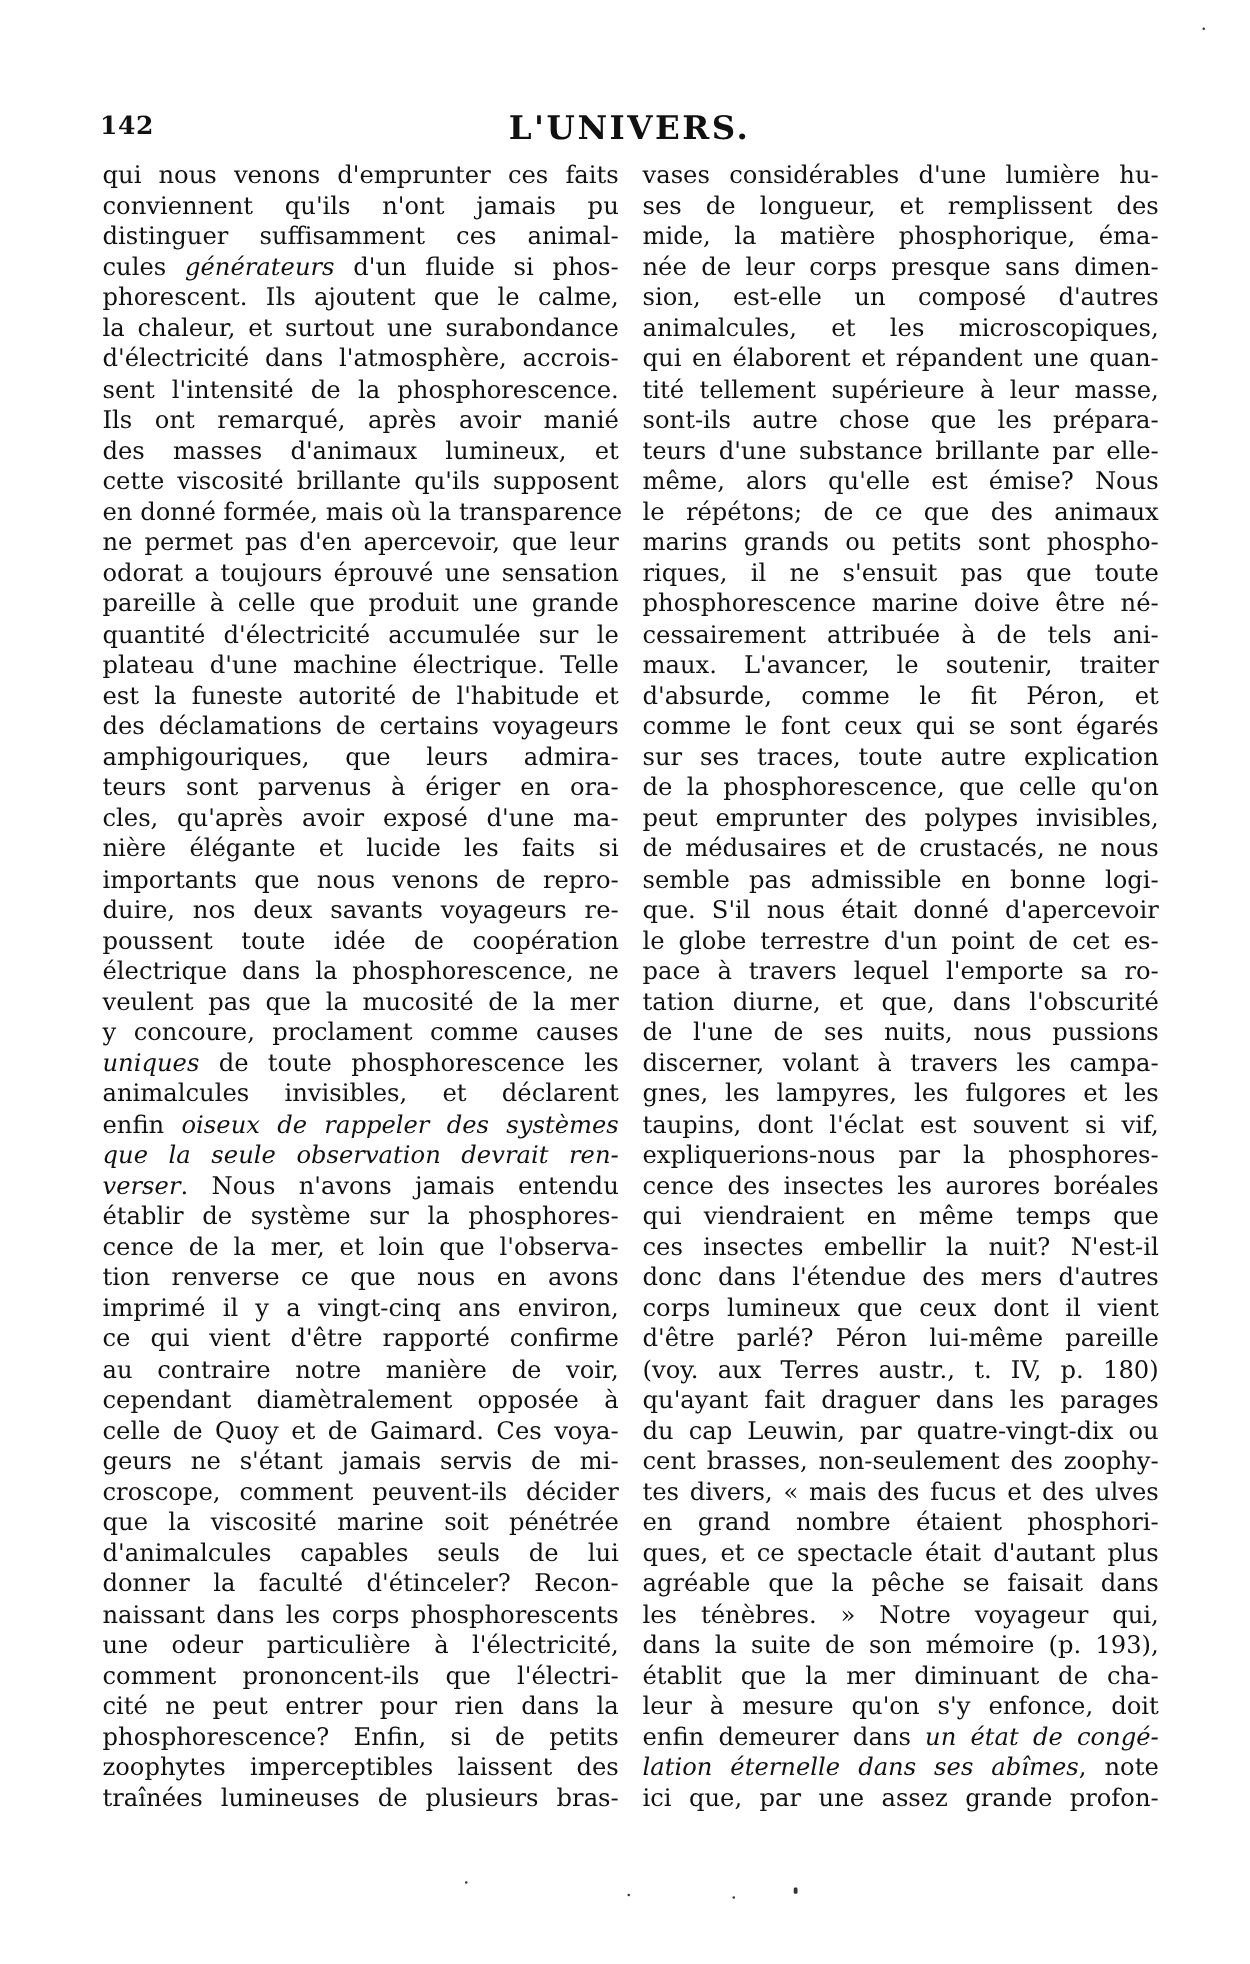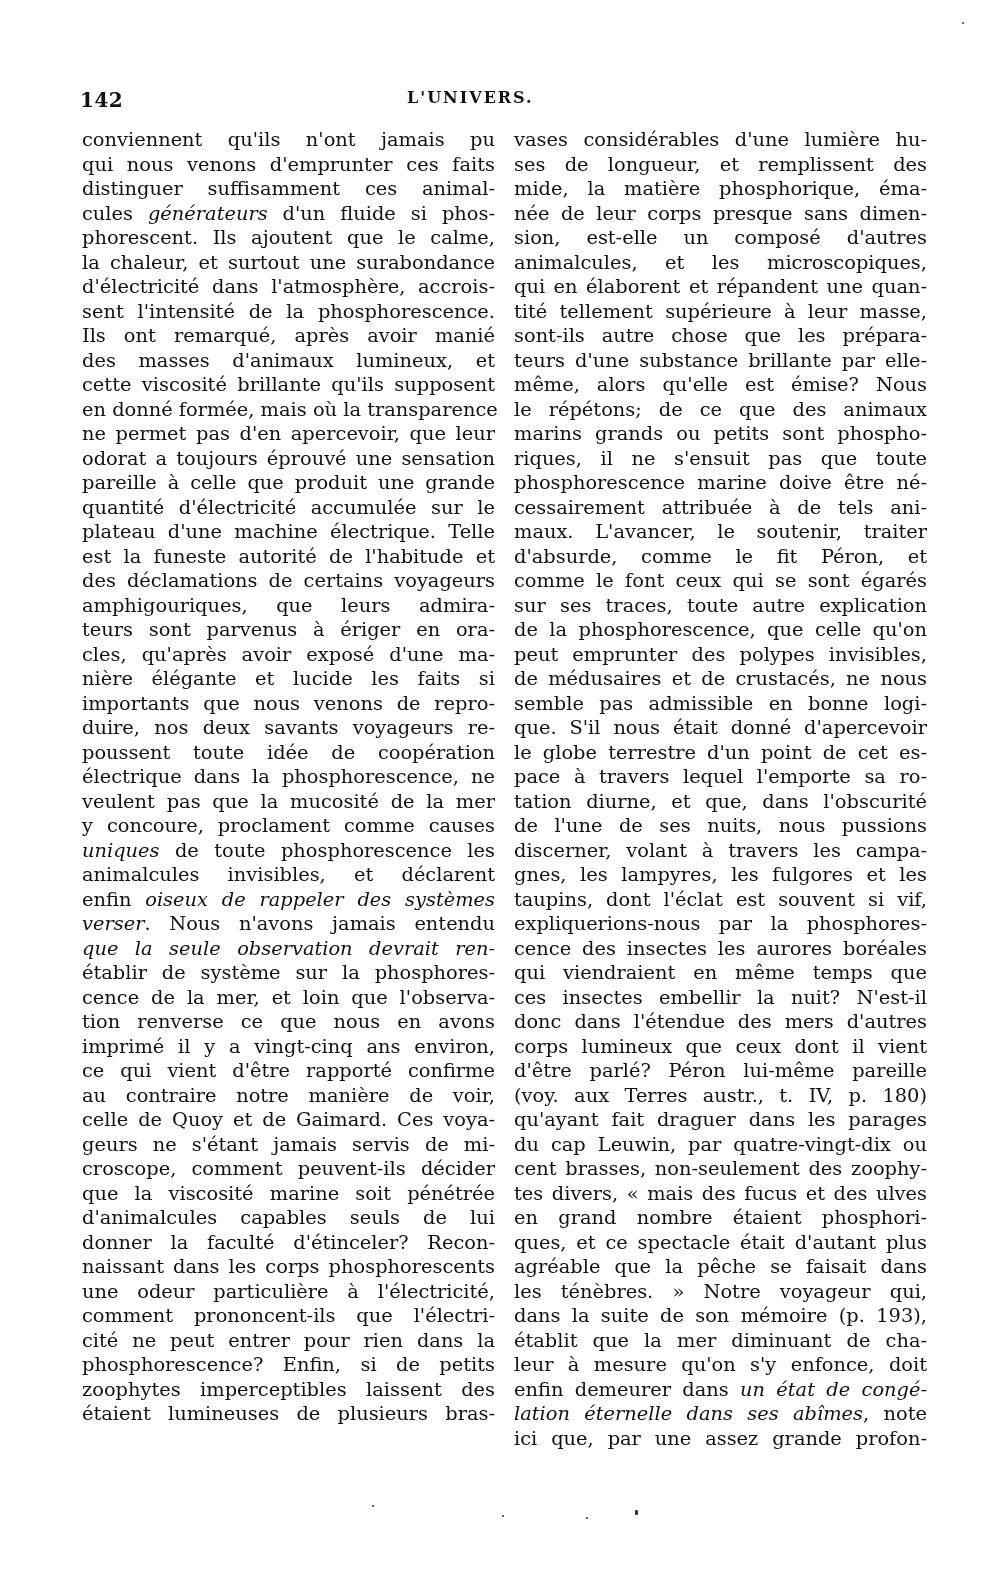--- a/index.html
+++ b/index.html
@@ -32,21 +32,21 @@
       left: 0;
       top: 0;
       font-weight: bold;
       font-size: 20px;
       letter-spacing: 0.5px;
     }
     .running-title {
       position: absolute;
       left: 327px;
       top: 0;
-      font-size: 16px;
+      font-size: 26px;
       letter-spacing: 2px;
       font-weight: bold;
     }
     .column {
       position: absolute;
       top: 128px;
       width: 413px;
       font-size: 19.4px;
       line-height: 24.5px;
       text-align: justify;
@@ -73,22 +73,22 @@
 <body>
 
 <div class="page">
 
   <div class="header">
     <span class="page-number">142</span>
     <span class="running-title">L'UNIVERS.</span>
   </div>
 
   <div class="column col-left" id="col-left">
+      <span class="line"><span>qui nous venons d'emprunter ces faits</span></span>
       <span class="line"><span>conviennent qu'ils n'ont jamais pu</span></span>
-      <span class="line"><span>qui nous venons d'emprunter ces faits</span></span>
       <span class="line"><span>distinguer suffisamment ces animal-</span></span>
       <span class="line"><span>cules </span><span class="it">générateurs</span><span> d'un fluide si phos-</span></span>
       <span class="line"><span>phorescent. Ils ajoutent que le calme,</span></span>
       <span class="line"><span>la chaleur, et surtout une surabondance</span></span>
       <span class="line"><span>d'électricité dans l'atmosphère, accrois-</span></span>
       <span class="line"><span>sent l'intensité de la phosphorescence.</span></span>
       <span class="line"><span>Ils ont remarqué, après avoir manié</span></span>
       <span class="line"><span>des masses d'animaux lumineux, et</span></span>
       <span class="line"><span>cette viscosité brillante qu'ils supposent</span></span>
       <span class="line"><span>en donné formée, mais où la transparence</span></span>
@@ -105,41 +105,42 @@
       <span class="line"><span>nière élégante et lucide les faits si</span></span>
       <span class="line"><span>importants que nous venons de repro-</span></span>
       <span class="line"><span>duire, nos deux savants voyageurs re-</span></span>
       <span class="line"><span>poussent toute idée de coopération</span></span>
       <span class="line"><span>électrique dans la phosphorescence, ne</span></span>
       <span class="line"><span>veulent pas que la mucosité de la mer</span></span>
       <span class="line"><span>y concoure, proclament comme causes</span></span>
       <span class="line"><span class="it">uniques</span><span> de toute phosphorescence les</span></span>
       <span class="line"><span>animalcules invisibles, et déclarent</span></span>
       <span class="line"><span>enfin </span><span class="it">oiseux de rappeler des systèmes</span></span>
+      <span class="line"><span class="it">que la seule observation devrait ren-</span></span>
       <span class="line"><span class="it">verser</span><span>. Nous n'avons jamais entendu</span></span>
-      <span class="line"><span class="it">que la seule observation devrait ren-</span></span>
       <span class="line"><span>établir de système sur la phosphores-</span></span>
       <span class="line"><span>cence de la mer, et loin que l'observa-</span></span>
       <span class="line"><span>tion renverse ce que nous en avons</span></span>
       <span class="line"><span>imprimé il y a vingt-cinq ans environ,</span></span>
       <span class="line"><span>ce qui vient d'être rapporté confirme</span></span>
       <span class="line"><span>au contraire notre manière de voir,</span></span>
+      <span class="line"><span>cependant diamètralement opposée à</span></span>
       <span class="line"><span>celle de Quoy et de Gaimard. Ces voya-</span></span>
       <span class="line"><span>geurs ne s'étant jamais servis de mi-</span></span>
       <span class="line"><span>croscope, comment peuvent-ils décider</span></span>
       <span class="line"><span>que la viscosité marine soit pénétrée</span></span>
       <span class="line"><span>d'animalcules capables seuls de lui</span></span>
       <span class="line"><span>donner la faculté d'étinceler? Recon-</span></span>
       <span class="line"><span>naissant dans les corps phosphorescents</span></span>
       <span class="line"><span>une odeur particulière à l'électricité,</span></span>
       <span class="line"><span>comment prononcent-ils que l'électri-</span></span>
       <span class="line"><span>cité ne peut entrer pour rien dans la</span></span>
       <span class="line"><span>phosphorescence? Enfin, si de petits</span></span>
       <span class="line"><span>zoophytes imperceptibles laissent des</span></span>
-      <span class="line"><span>étaient lumineuses de plusieurs bras-</span></span>
+      <span class="line"><span>traînées lumineuses de plusieurs bras-</span></span>
     </div>
   <div class="column col-right" id="col-right">
       <span class="line"><span>vases considérables d'une lumière hu-</span></span>
       <span class="line"><span>ses de longueur, et remplissent des</span></span>
       <span class="line"><span>mide, la matière phosphorique, éma-</span></span>
       <span class="line"><span>née de leur corps presque sans dimen-</span></span>
       <span class="line"><span>sion, est-elle un composé d'autres</span></span>
       <span class="line"><span>animalcules, et les microscopiques,</span></span>
       <span class="line"><span>qui en élaborent et répandent une quan-</span></span>
       <span class="line"><span>tité tellement supérieure à leur masse,</span></span>

